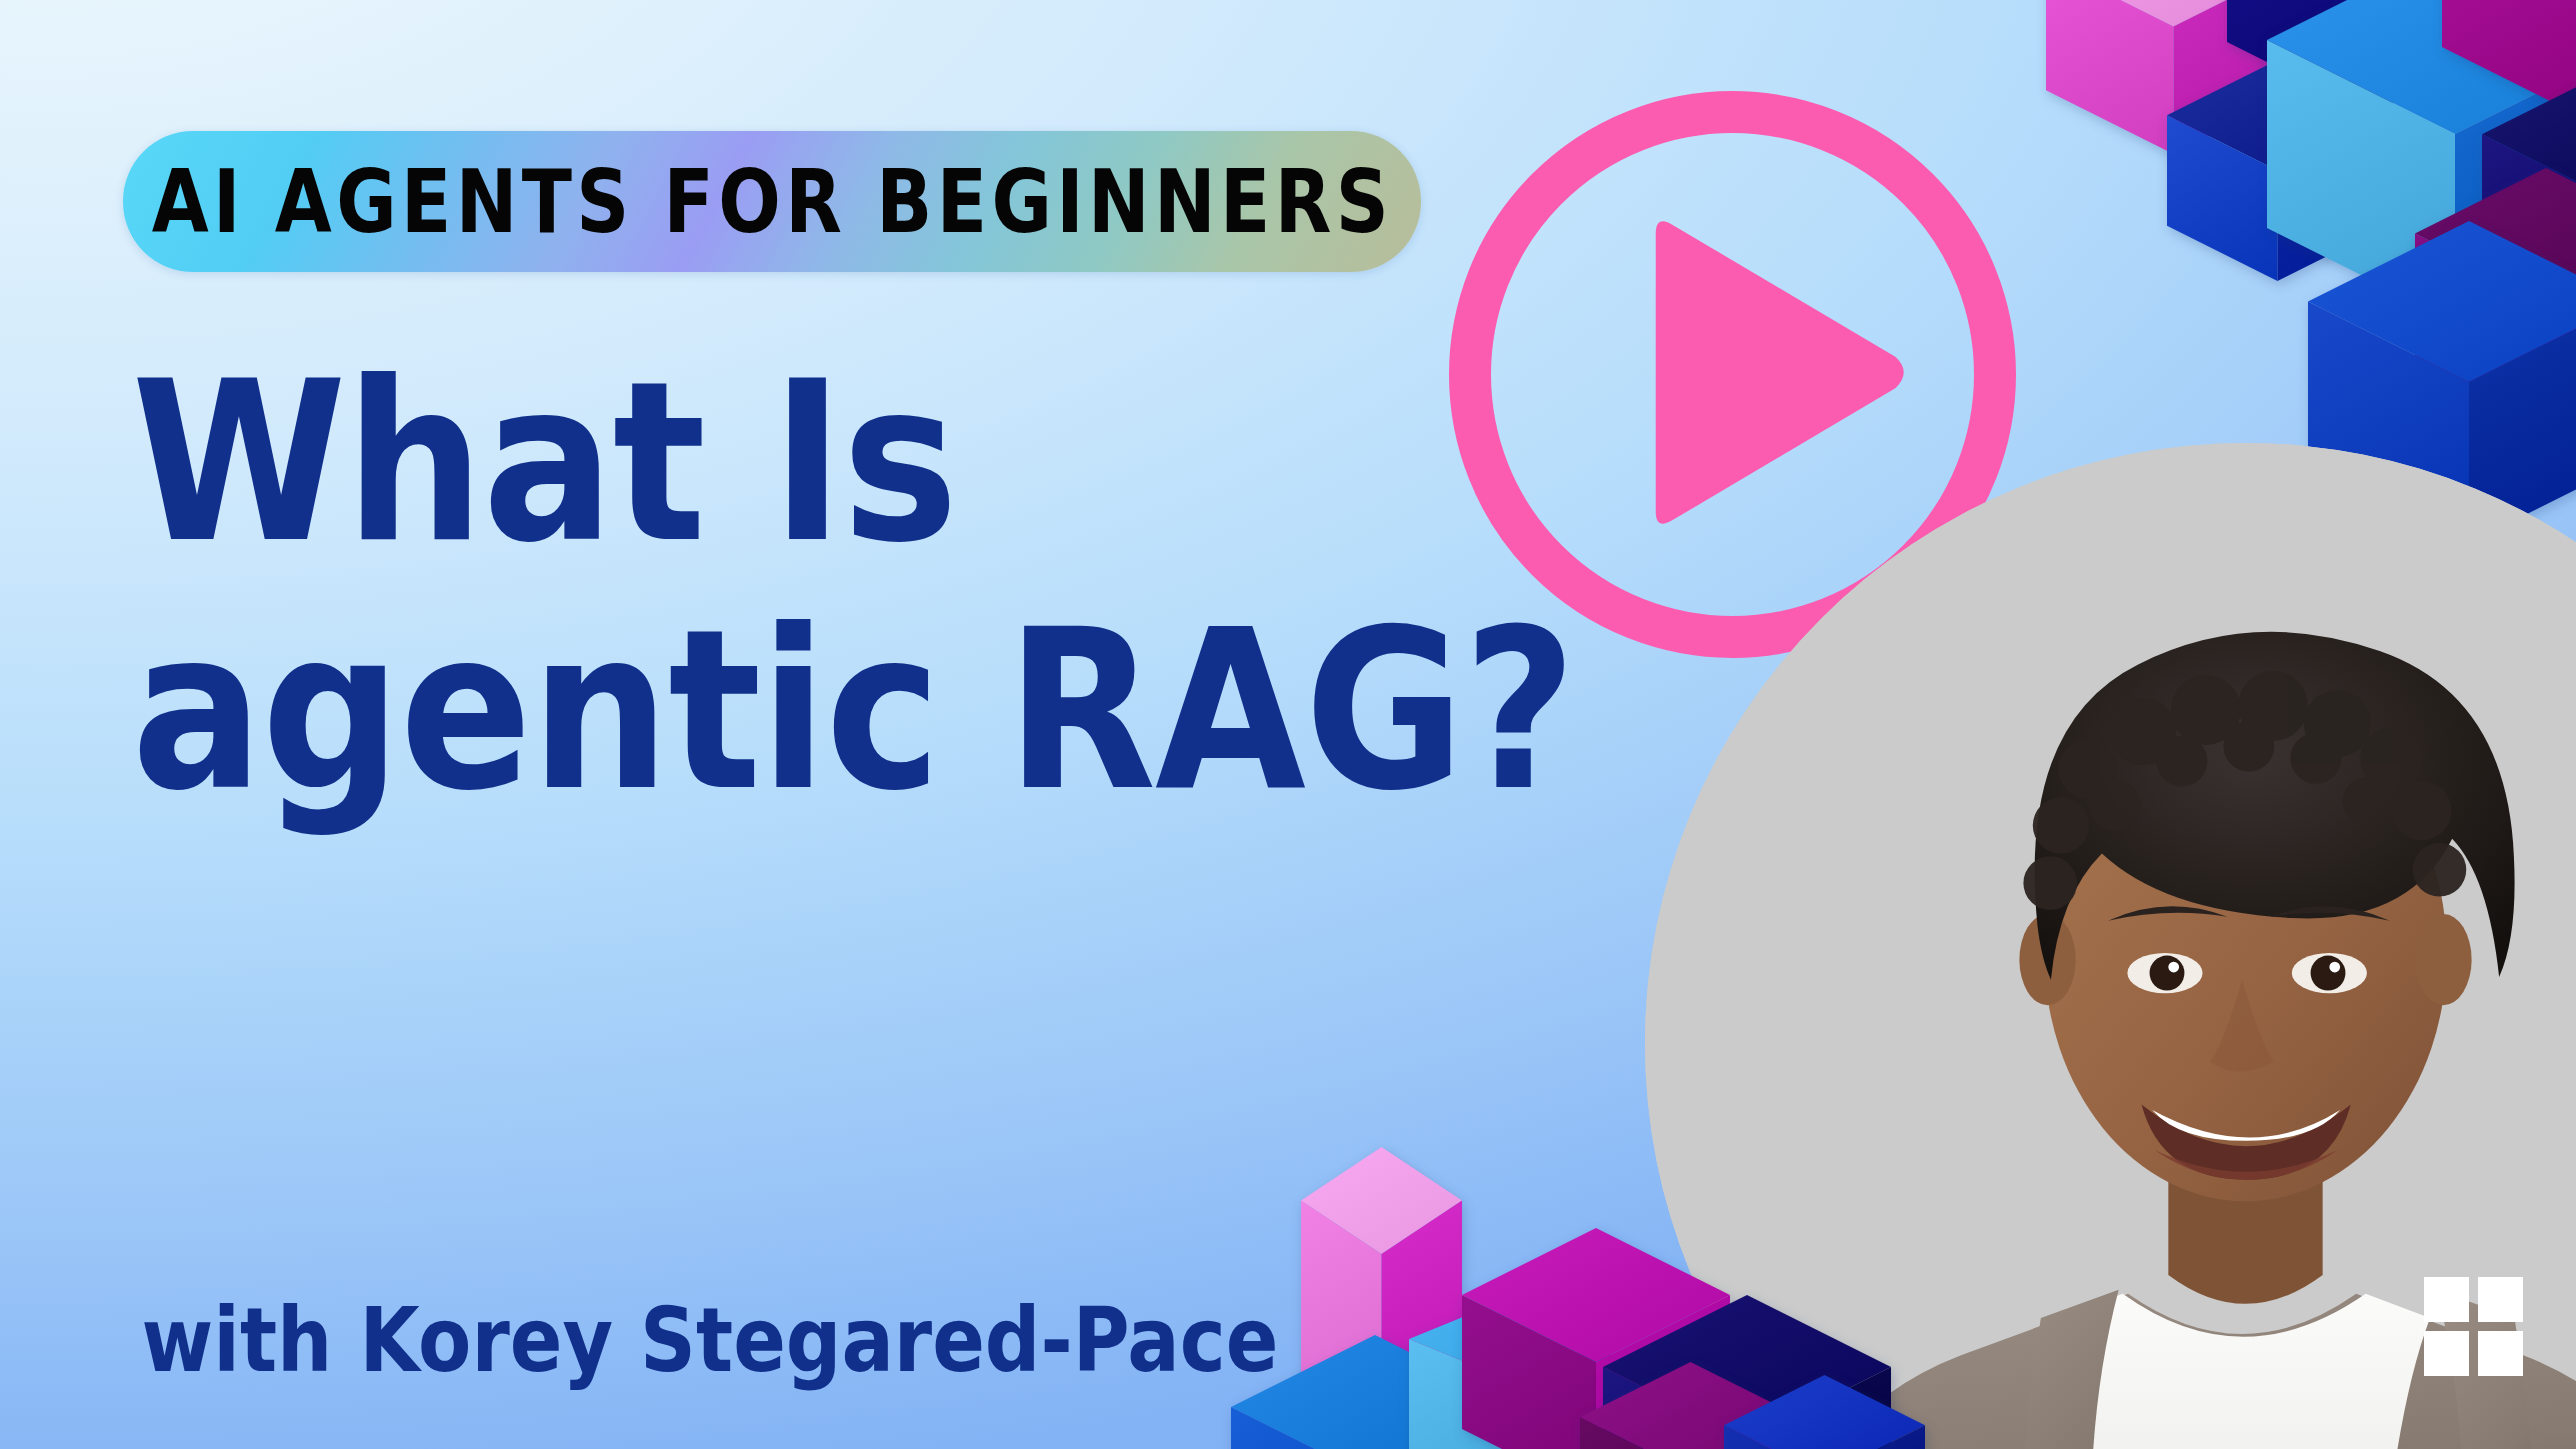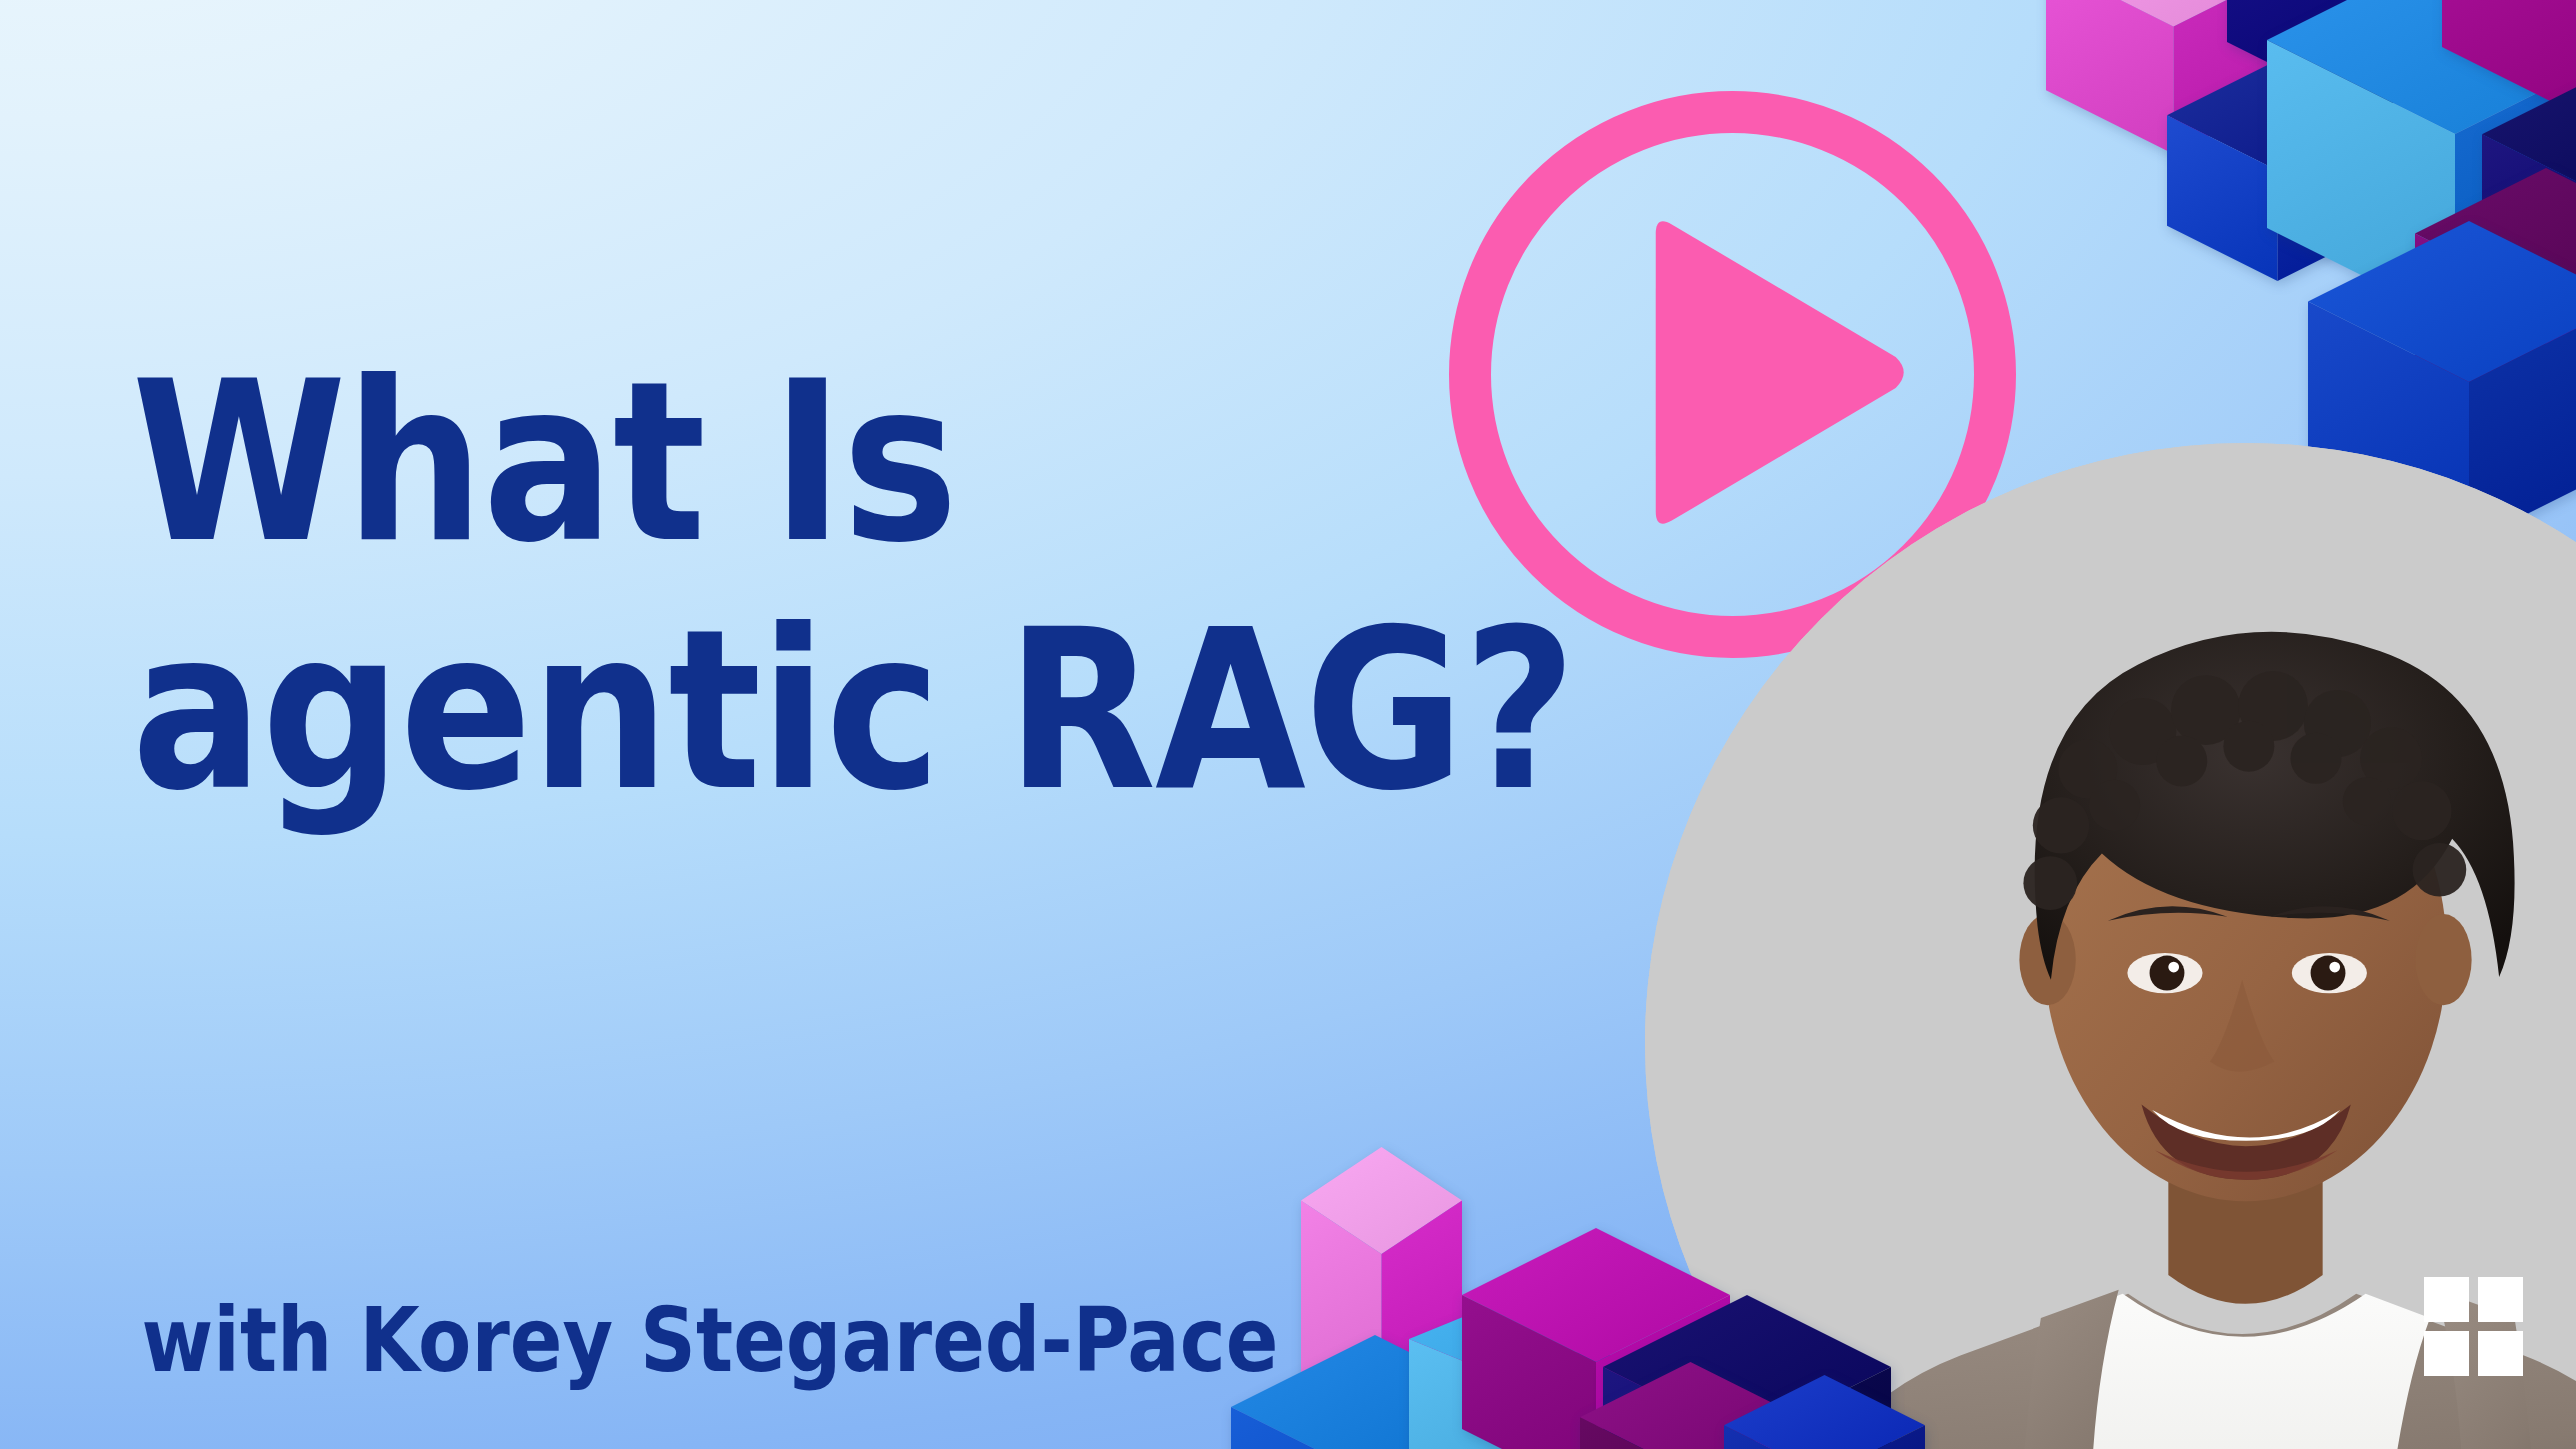--- a/index.html
+++ b/index.html
@@ -269,20 +269,23 @@
         <i class="f-left" style="background: linear-gradient(150deg, rgb(108, 11, 104) 0%, rgb(72, 0, 68) 100%);"></i>
         <i class="f-right" style="background: linear-gradient(150deg, rgb(211, 26, 198) 0%, rgb(175, 0, 162) 100%);"></i>
       </div>
       <div class="hex" style="left: 1724px; top: 1375px; width: 201px; height: 201px; filter: drop-shadow(rgba(20, 50, 110, 0.22) 2.7px 4px 6px);">
         <i class="f-top" style="background: linear-gradient(150deg, rgb(28, 62, 203) 0%, rgb(0, 26, 167) 100%);"></i>
         <i class="f-left" style="background: linear-gradient(150deg, rgb(24, 54, 182) 0%, rgb(0, 18, 146) 100%);"></i>
         <i class="f-right" style="background: linear-gradient(150deg, rgb(20, 44, 155) 0%, rgb(0, 8, 119) 100%);"></i>
       </div>
     </div>
 
+  <div id="badge">
+    <span id="badge-label">AI AGENTS FOR BEGINNERS</span>
+  </div>
 
   <h1 id="headline">
     <span class="l">What Is</span>
     <span class="l">agentic RAG?</span>
   </h1>
 
   <div id="presenter">with Korey Stegared-Pace</div>
 
   <div id="ms-logo">
     <span></span>

